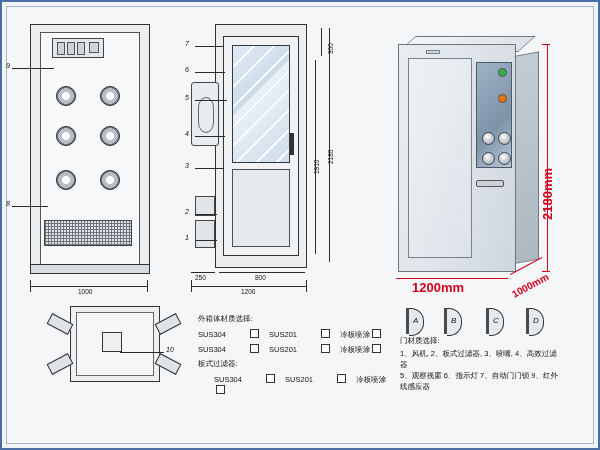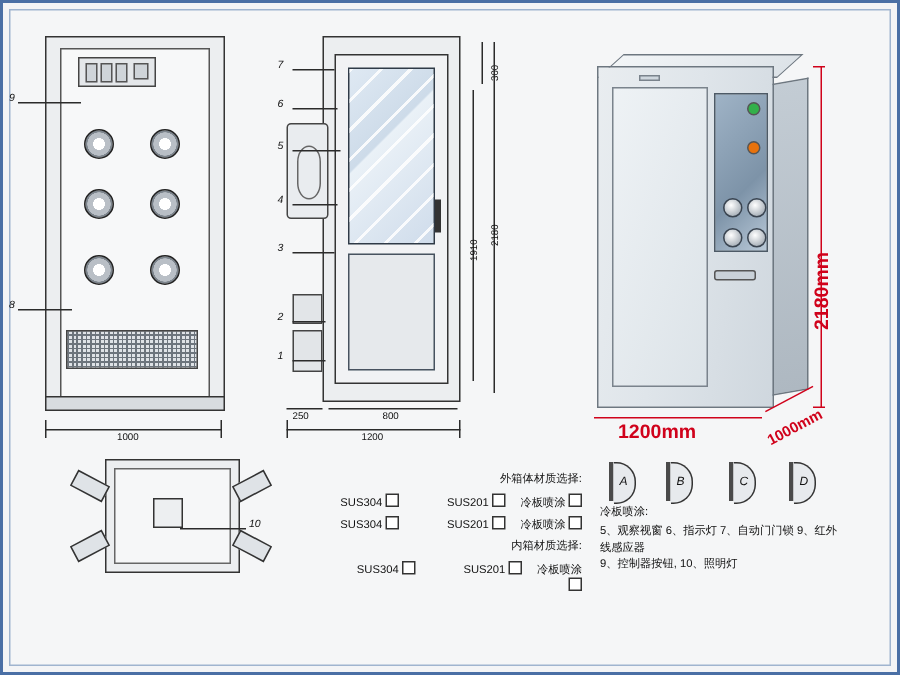--- a/index.html
+++ b/index.html
@@ -105,21 +105,21 @@
   .door3d{position:absolute;left:18px;top:30px;width:62px;height:198px;border:1px solid #7a838c;background:linear-gradient(110deg,#eef2f5,#dce3e8);}
   .win3d{position:absolute;left:86px;top:34px;width:34px;height:104px;border:1px solid #4d5a66;background:linear-gradient(135deg,#9fb3c6,#7d93a8 60%,#b9c9d8);}
   .noz3d{position:absolute;width:11px;height:11px;border-radius:50%;border:1px solid #3a4450;background:radial-gradient(circle at 40% 35%,#fff,#8e99a4);}
   .led{position:absolute;width:7px;height:7px;border-radius:50%;border:1px solid #555;}
   .hdl3d{position:absolute;left:86px;top:152px;width:26px;height:5px;border:1px solid #555;background:#c9d1d8;border-radius:2px;}
   .dim-red{position:absolute;background:#d0021b;}
   .red-txt{position:absolute;color:#d0021b;font-weight:bold;font-size:13px;}
   .red-txt.vert{transform:rotate(-90deg);transform-origin:left top;}
   .red-txt.skew{transform:rotate(-28deg);transform-origin:left top;font-size:10px;}
   
-  #materials{left:196px;top:312px;width:190px;text-align:right;}
+  #materials{left:196px;top:312px;width:190px;}
   .mrow{position:relative;height:15px;font-size:7.5px;color:#111;}
   .mopt{display:inline-block;width:50px;}
   .chk{display:inline-block;width:7px;height:7px;border:1px solid #333;background:#fff;vertical-align:-1px;margin-left:2px;}
   
   #legend{left:398px;top:306px;width:160px;}
   .lg-item{position:absolute;width:28px;height:26px;}
   .lg-half{position:absolute;left:9px;top:0;width:14px;height:26px;border:1px solid #333;border-left:none;border-radius:0 13px 13px 0;background:#e7eaed;}
   .lg-bar{position:absolute;left:6px;top:0;width:3px;height:26px;background:#4a4a4a;}
   .lg-txt{position:absolute;left:13px;top:8px;font-size:8px;font-style:italic;color:#111;}
   .lg-list{position:absolute;left:0;top:40px;font-size:7.5px;line-height:11px;color:#111;}
@@ -254,21 +254,21 @@
       <span class="mopt">SUS304</span><span class="chk"></span>
       <span class="mopt" style="margin-left:8px;">SUS201</span><span class="chk"></span>
       <span class="mopt" style="margin-left:8px;width:auto;">冷板喷涂</span><span class="chk"></span>
     </div>
     <div class="mrow">
       <span class="mopt">SUS304</span><span class="chk"></span>
       <span class="mopt" style="margin-left:8px;">SUS201</span><span class="chk"></span>
       <span class="mopt" style="margin-left:8px;width:auto;">冷板喷涂</span><span class="chk"></span>
     </div>
     <div class="mrow">
-      <span>内箱材质选择:</span>
+      <span>板式过滤器:</span>
     </div>
     <div class="mrow" style="padding-left:16px;">
       <span class="mopt">SUS304</span><span class="chk"></span>
       <span class="mopt" style="margin-left:8px;">SUS201</span><span class="chk"></span>
       <span class="mopt" style="margin-left:8px;width:auto;">冷板喷涂</span><span class="chk"></span>
     </div>
   </div>
 
   <div class="box" id="legend">
     <div class="lg-item" style="left:0;">
@@ -285,20 +285,20 @@
       <div class="lg-bar"></div>
       <div class="lg-half"></div>
       <div class="lg-txt">C</div>
     </div>
     <div class="lg-item" style="left:120px;">
       <div class="lg-bar"></div>
       <div class="lg-half"></div>
       <div class="lg-txt">D</div>
     </div>
 
-    <div class="lg-title">冷板喷涂:</div>
+    <div class="lg-title">门材质选择:</div>
     <div class="lg-list">
+      <div>1、风机,  2、板式过滤器,  3、喷嘴,  4、高效过滤器</div>
       <div>5、观察视窗   6、指示灯   7、自动门门锁    9、红外线感应器</div>
-      <div>9、控制器按钮,  10、照明灯</div>
     </div>
   </div>
 
 </div>
 
 </body></html>

